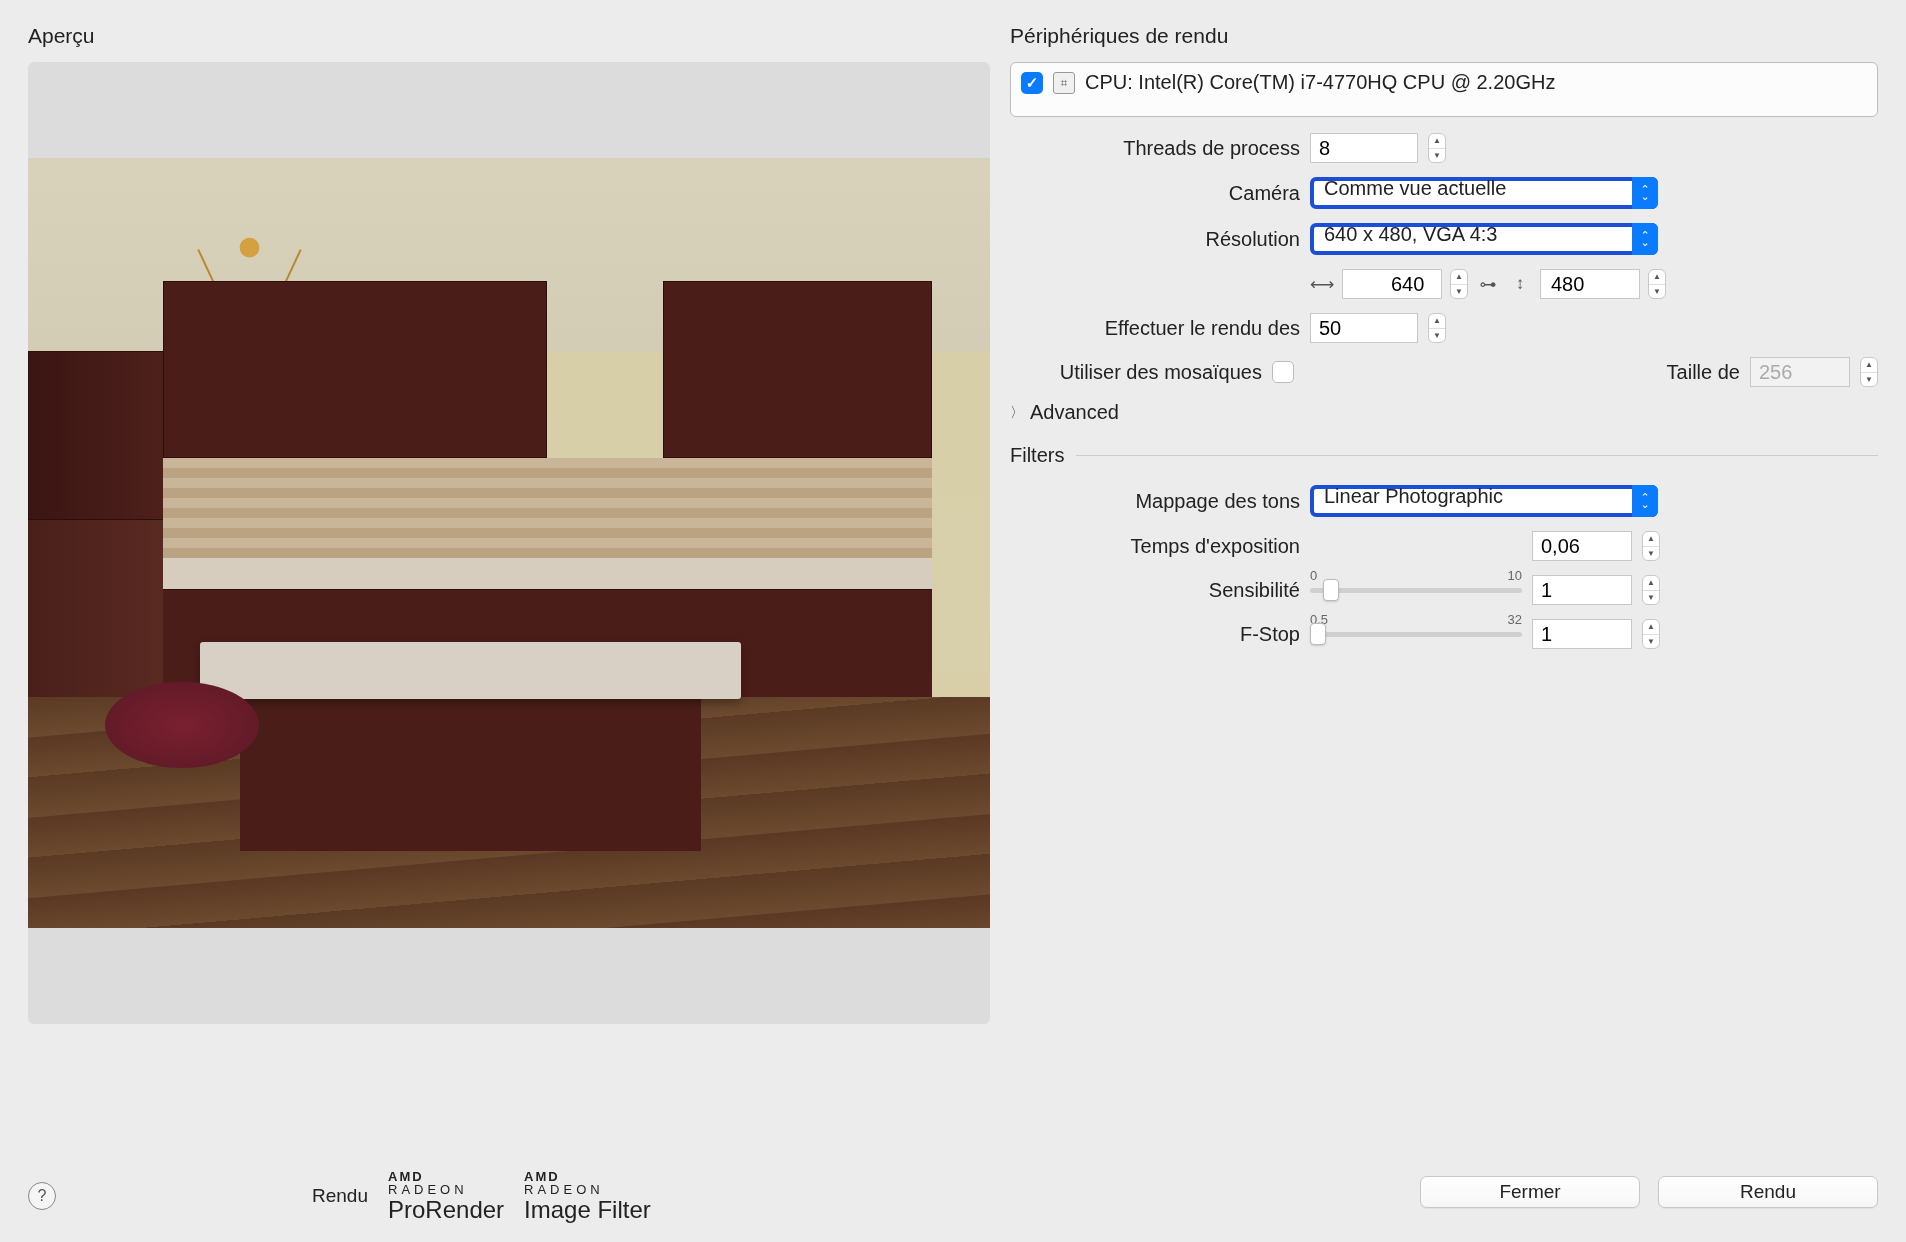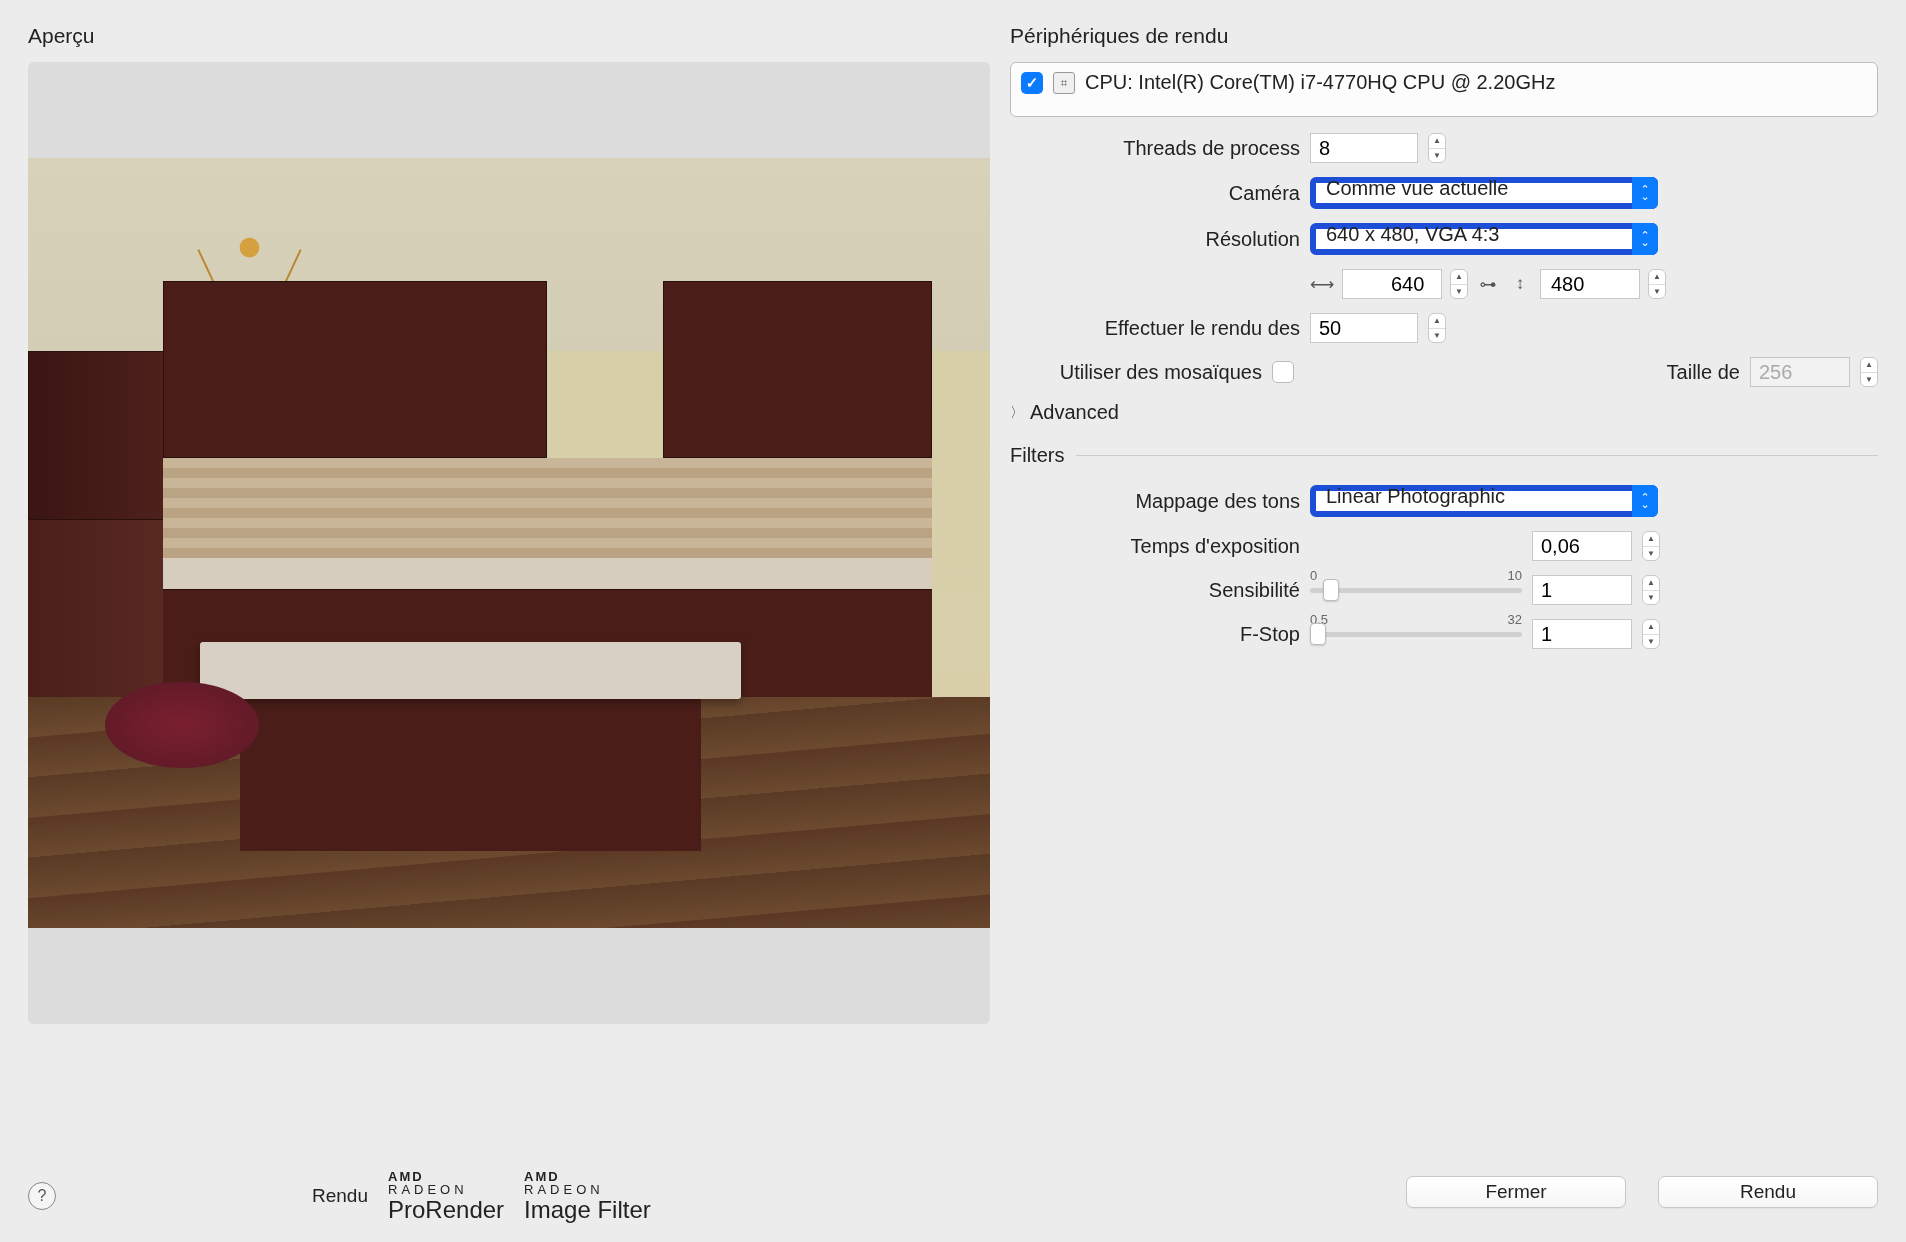--- a/index.html
+++ b/index.html
@@ -259,21 +259,21 @@
 }
 .stepper .up { border-bottom: 1px solid #ddd; }
 .select-wrap {
   position: relative;
   flex: 1;
   max-width: 348px;
 }
 .mac-select {
   width: 100%;
   height: 32px;
-  border: 6px solid #1d4ed8;
+  border: 4px solid #1d4ed8;
   border-radius: 6px;
   background: #fff;
   padding: 2px 36px 11px 10px;
   font-size: 20px;
   display: flex;
   align-items: center;
   cursor: pointer;
 }
 .select-arrows {
   position: absolute;
@@ -351,21 +351,21 @@
   border: 1px solid #bbb;
   border-radius: 4px;
   top: -9px;
   box-shadow: 0 1px 2px rgba(0,0,0,0.15);
 }
 
 .footer-right {
   margin-top: auto;
   display: flex;
   justify-content: flex-end;
-  gap: 32px;
+  gap: 18px;
   padding-bottom: 14px;
 }
 .mac-button {
   width: 220px;
   height: 32px;
   border: 1px solid #c8c8c8;
   border-radius: 7px;
   background: linear-gradient(#fff,#f6f6f6);
   font-size: 19px;
   cursor: pointer;

